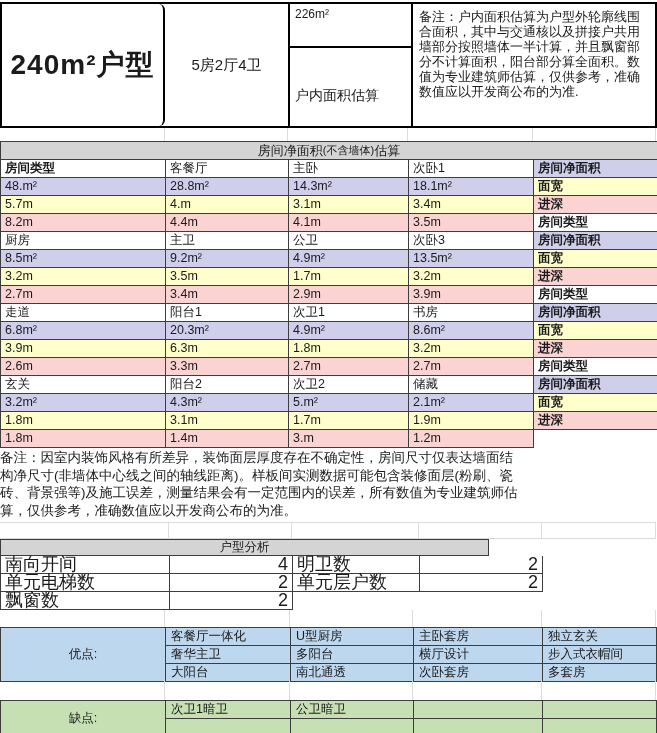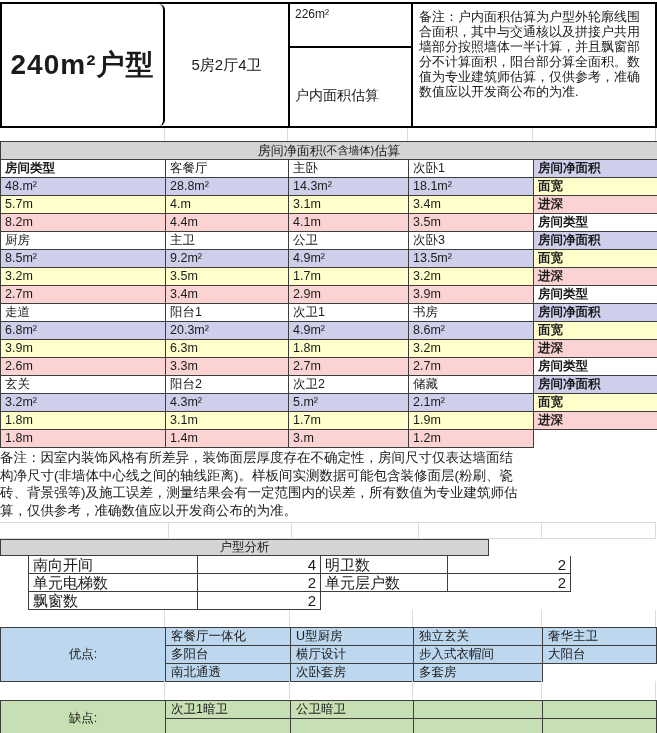--- a/index.html
+++ b/index.html
@@ -47,21 +47,21 @@
   .r-depth{background:var(--pink);}
 
   
   .footnote{position:absolute;top:449px;left:0;width:522px;font-size:13.5px;line-height:17.5px;}
 
   
   .analysis-title{position:absolute;top:539px;left:0;width:489px;height:17px;background:var(--gray);
     border:1px solid var(--tborder);text-align:center;font-size:12.5px;line-height:15px;}
   .analysis{position:absolute;top:556px;left:0;width:543px;
     display:grid;grid-template-columns:169px 123px 127px 123px;grid-auto-rows:18px;
-    border-left:1px solid var(--tborder);font-size:15px;line-height:17px;margin-left:28px;}
+    border-left:1px solid var(--tborder);font-size:18px;line-height:17px;}
   .analysis .cell{border-right:1px solid var(--tborder);border-bottom:1px solid var(--tborder);padding:0 4px;}
   .analysis .av{text-align:right;}
   .analysis .blank{border:none;background:transparent;}
 
   
   .pc{position:absolute;left:0;width:657px;display:grid;
     grid-template-columns:165px 125px 123px 129px 114px;grid-auto-rows:18px;
     border-top:1px solid var(--tborder);border-left:1px solid var(--tborder);
     font-size:12.5px;line-height:17px;}
   .pc .cell{border-right:1px solid var(--tborder);border-bottom:1px solid var(--tborder);padding:0 5px;overflow:hidden;white-space:nowrap;}
@@ -214,20 +214,21 @@
       <i style="width:125px"></i>
       <i style="width:123px"></i>
       <i style="width:129px"></i>
       <i style="width:114px"></i>
   </div>
 
   <div class="pc pros" id="pros-grid">
     <div class="cell pc-label">优点:</div>
   <div class="cell">客餐厅一体化</div>
       <div class="cell">U型厨房</div>
+      <div class="cell">主卧套房</div>
       <div class="cell">独立玄关</div>
       <div class="cell">奢华主卫</div>
       <div class="cell">多阳台</div>
       <div class="cell">横厅设计</div>
       <div class="cell">步入式衣帽间</div>
       <div class="cell">大阳台</div>
       <div class="cell">南北通透</div>
       <div class="cell">次卧套房</div>
       <div class="cell">多套房</div>
     </div>

